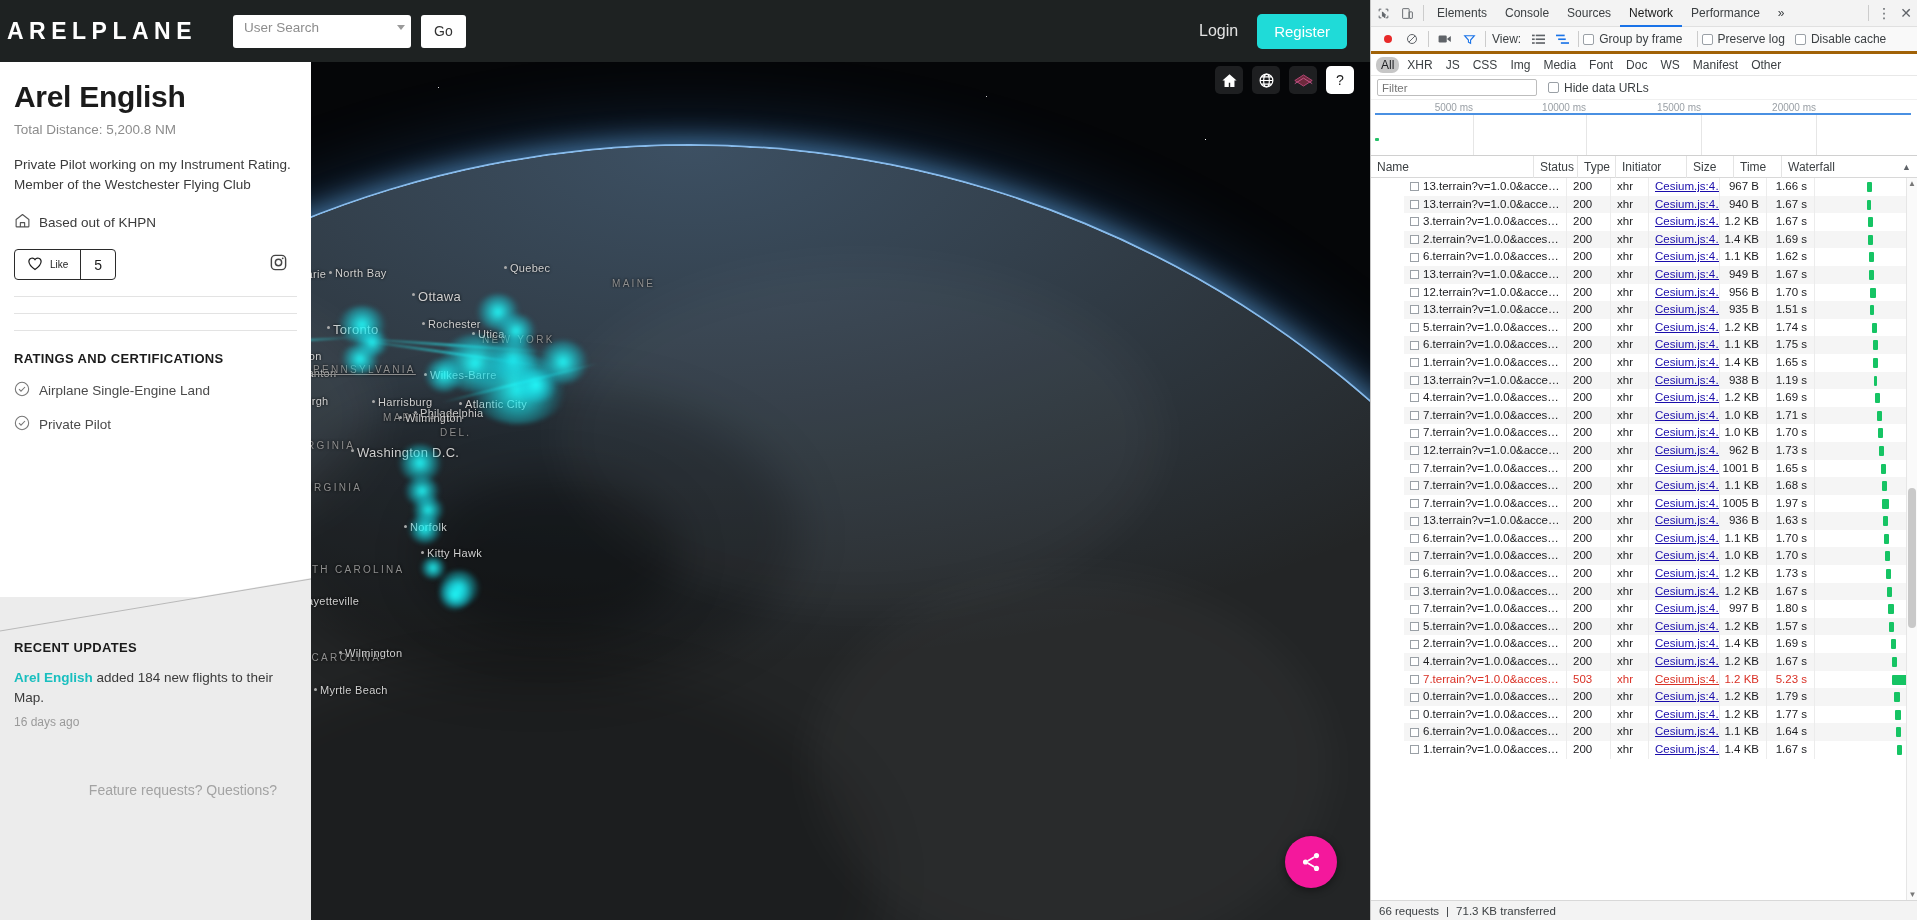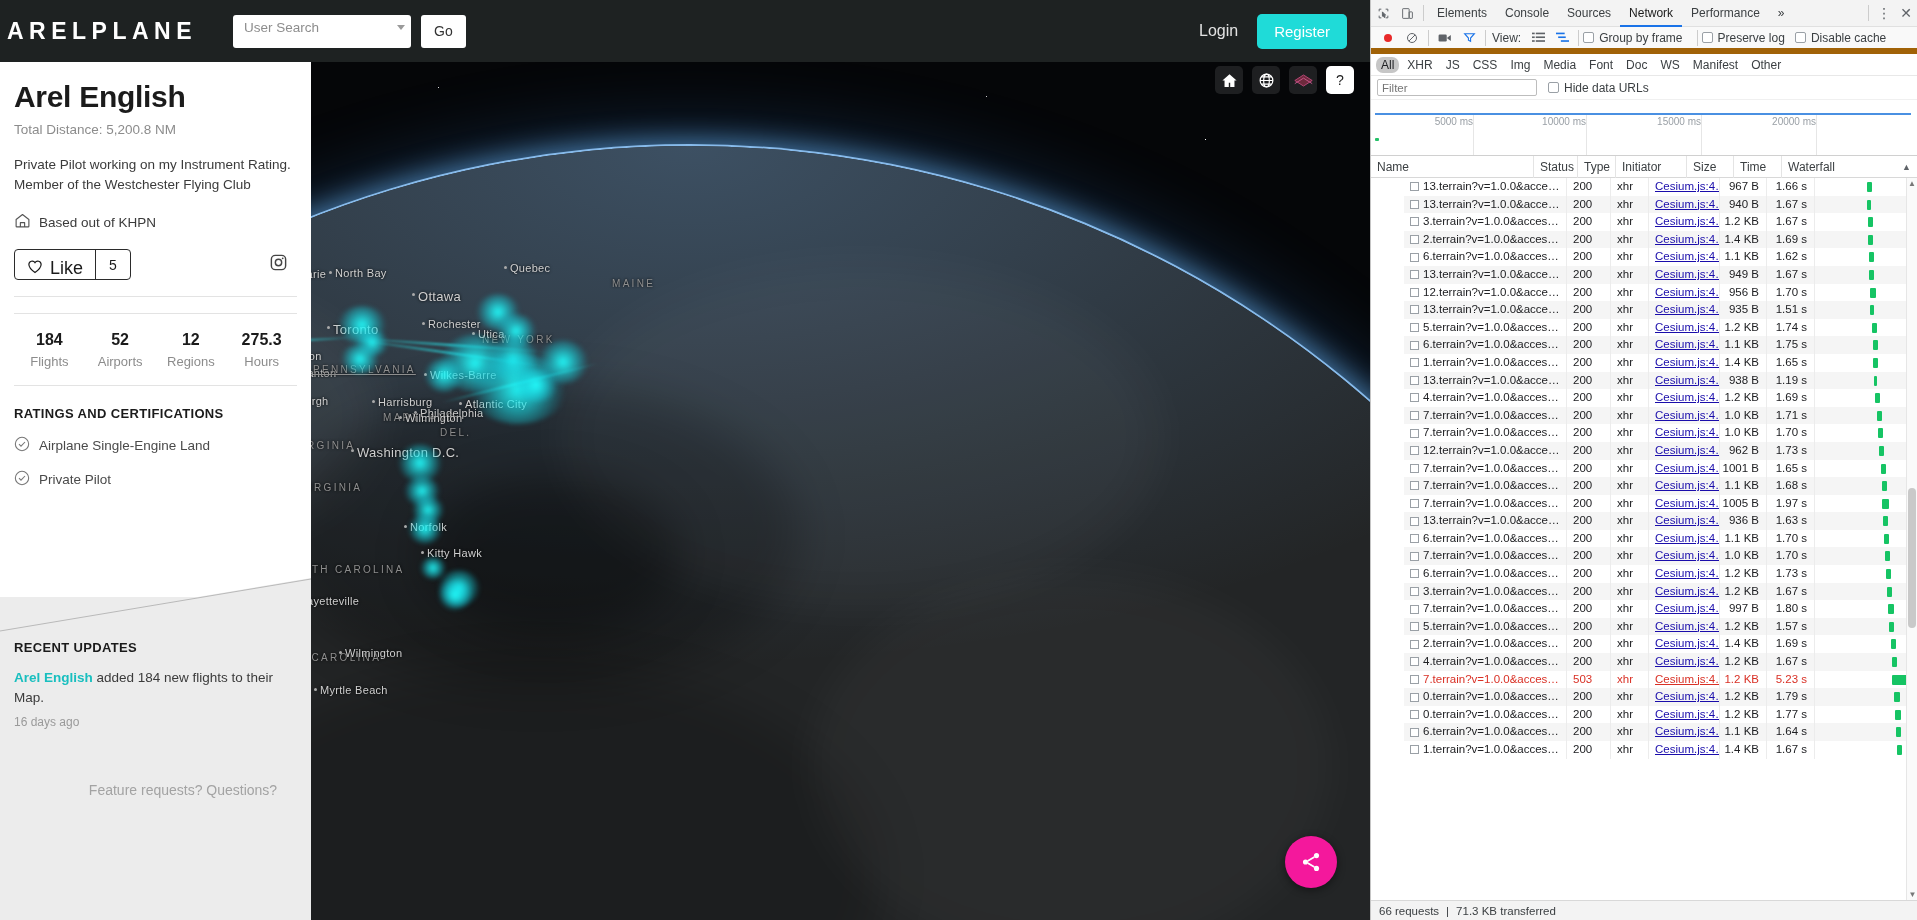--- a/index.html
+++ b/index.html
@@ -198,22 +198,22 @@
     display: flex; align-items: center; gap: 8px;
     color: #3b3b3b; font-size: 13.5px; margin-top: 17px;
   }
   #like-row { margin-top: 17px; display: flex; align-items: center; justify-content: space-between; }
   #like-box {
     display: flex; align-items: stretch;
     border: 1px solid #2b2b2b; border-radius: 4px; overflow: hidden;
     height: 31px; cursor: pointer;
   }
   #like-btn {
-    display: flex; align-items: flex-end; gap: 7px;
-    padding: 0 12px; font-size: 18px; color: #1b1b1b;
+    display: flex; align-items: center; gap: 7px;
+    padding: 0 12px; font-size: 10px; color: #1b1b1b;
   }
   #like-count {
     border-left: 1px solid #2b2b2b; display: flex; align-items: center;
     padding: 0 13px; font-size: 14px; color: #1b1b1b;
   }
   #ig-link { margin-right: 9px; cursor: pointer; }
 
   .hr { height: 1px; background: #e3e3e3; margin: 16px 0 0 0; }
 
   #top-stats { display: flex; margin-top: 16px; }
@@ -268,21 +268,21 @@
   .dt-tab {
     padding: 0 9px; height: 27px; line-height: 27px; cursor: pointer;
     color: #3c4043; font-size: 12px; white-space: nowrap;
   }
   .dt-tab.active { color: #1a1a1a; box-shadow: inset 0 -2px 0 #1a73e8; font-weight: normal; }
   #dt-tabbar .spacer { flex: 1; }
   .dt-kebab { width: 22px; text-align: center; cursor: pointer; color: #5f6368; font-size: 14px; }
 
   #dt-toolbar {
     height: 27px; display: flex; align-items: center; gap: 0;
-    padding: 0 5px; border-bottom: 6px solid #a16207; background: #f9f9f9;
+    padding: 0 5px; border-bottom: 3px solid #a16207; background: #f9f9f9;
     flex: none; white-space: nowrap; overflow: hidden;
   }
   #dt-toolbar .lbl2 { font-size: 12px; color: #3c4043; margin: 0 5px 0 2px; }
   .cb { width: 11px; height: 11px; border: 1px solid #9aa0a6; background: #fff; border-radius: 2px; display: inline-block; margin-right: 5px; vertical-align: -1px;}
   .tb-item { display: flex; align-items: center; font-size: 12px; color: #3c4043; margin-right: 10px; cursor: pointer; }
 
   #dt-filterbar {
     height: 24px; display: flex; align-items: center; padding: 0 6px;
     border-bottom: 1px solid #f0f0f0; background: #fff; flex: none;
   }
@@ -298,21 +298,21 @@
     border-bottom: 1px solid #e8e8e8; background: #fff; flex: none;
   }
   .type-chip { font-size: 12px; color: #3c4043; padding: 1px 5px; border-radius: 7px; cursor: pointer; }
   .type-chip.active { background: #c6c6c6; color: #202124; }
 
   #dt-overview {
     height: 56px; border-bottom: 1px solid #d0d0d0; background: #fff;
     position: relative; flex: none; overflow: hidden;
   }
   #dt-overview .ticklbl {
-    position: absolute; top: 16px; font-size: 10px; color: #9aa0a6; transform: translateX(-100%);
+    position: absolute; top: 2px; font-size: 10px; color: #9aa0a6; transform: translateX(-100%);
   }
   #dt-overview .vline { position: absolute; top: 14px; bottom: 0; width: 1px; background: #e6e6e6; }
   #dt-overview .greenbar {
     position: absolute; left: 4px; top: 38px; height: 3px; background: #24c168; border-radius: 1px;
   }
   #dt-overview .bluebar {
     position: absolute; left: 4px; top: 13px; height: 2px; background: #4a90e2;
   }
 
   #dt-head {
@@ -592,38 +592,20 @@
                 <circle cx="17.3" cy="6.7" r="1.1" fill="#444" stroke="none"></circle>
             </svg>
           </div>
         </div>
 
         <div class="hr"></div>
 
 
         <div class="hr"></div>
 
-        <div id="num-stats">
-          <div class="cell">
-            <div class="v">184</div>
-            <div class="k">Flights</div>
-          </div>
-          <div class="cell">
-            <div class="v">52</div>
-            <div class="k">Airports</div>
-          </div>
-          <div class="cell">
-            <div class="v">12</div>
-            <div class="k">Regions</div>
-          </div>
-          <div class="cell">
-            <div class="v">275.3</div>
-            <div class="k">Hours</div>
-          </div>
-        </div>
 
         <div class="hr"></div>
 
         <div id="ratings-title">RATINGS AND CERTIFICATIONS</div>
         <div class="rating-row">
           <span>
             <svg width="16" height="16" viewBox="0 0 24 24" fill="none" stroke="#777" stroke-width="1.6">
                 <circle cx="12" cy="12" r="10"></circle>
                 <path d="M7.5 12.2l3 3 6-6.2"></path>
               </svg>

